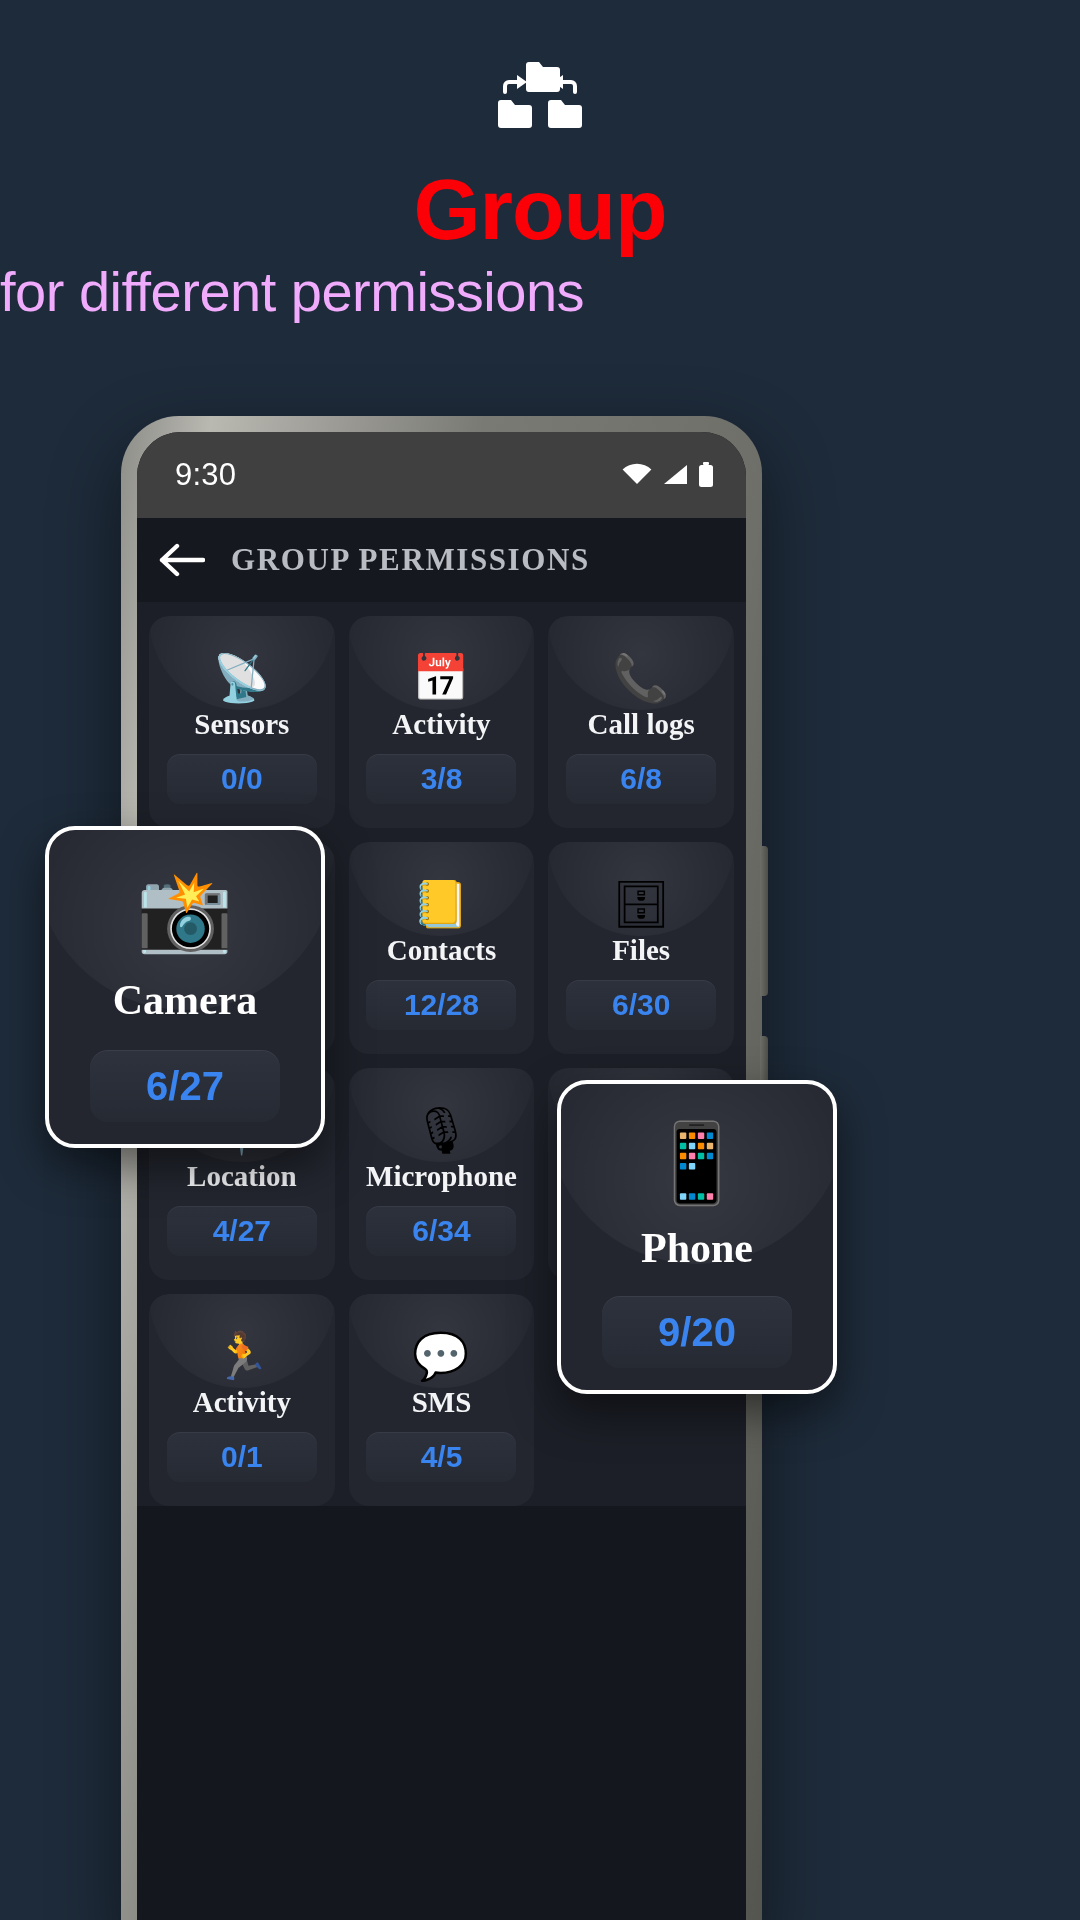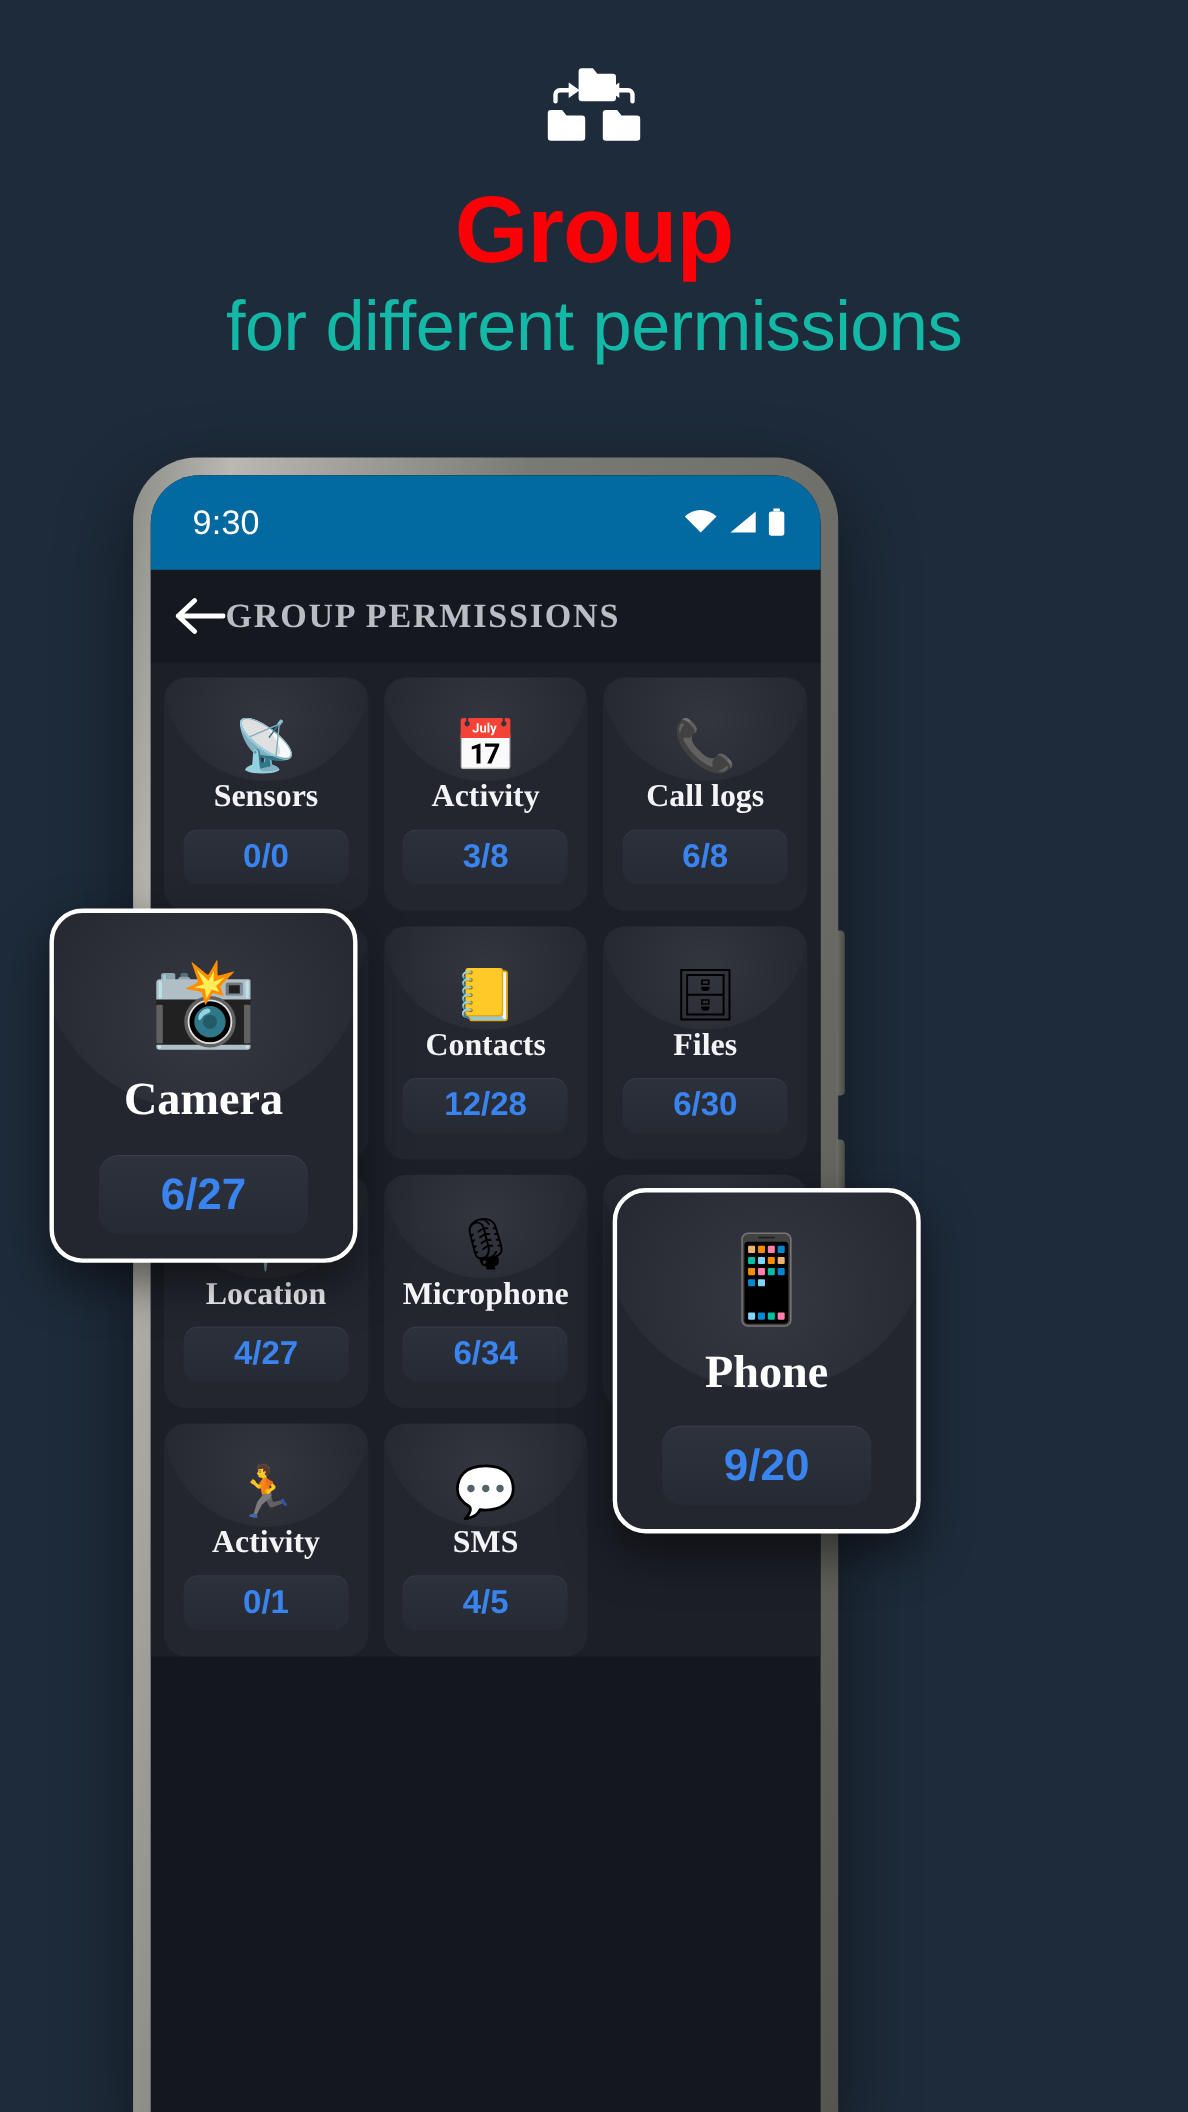--- a/index.html
+++ b/index.html
@@ -18,24 +18,23 @@
   .promo-title {
     position: absolute; left:0; right:0; top: 166px;
     text-align:center;
     font-size: 86px; line-height: 1.0;
     font-weight: 700;
     color: #fb0007;
     letter-spacing: -1px;
   }
   .promo-sub {
     position: absolute; left:0; right:0; top: 262px;
-    text-align:center;
-    font-size: 64px; line-height: 1.08;
+    font-size: 56px; line-height: 1.08;
     font-weight: 400;
-    color: #14b8a6;
+    color: #f0abfc;
     letter-spacing: -0.5px;
   }
 
   
   .phone {
     position: absolute;
     left: 121px; top: 416px;
     width: 641px; height: 1520px;
     border-radius: 58px 58px 0 0;
     background: linear-gradient(100deg,#8d8d88 0%, #b9b8b1 10%, #7a7a75 40%, #6f6f6a 72%, #55554f 100%);
@@ -51,31 +50,31 @@
   .screen {
     position:absolute; left: 16px; top: 16px; right:16px; bottom:0;
     background: #15171e;
     border-radius: 44px 44px 0 0;
     overflow: hidden;
   }
 
   
   .statusbar {
     position: relative; height: 86px;
-    background: #0369a1;
+    background: #404040;
     display:flex; align-items:center; justify-content:space-between;
     padding: 0 32px 0 38px;
   }
   .clock { color:#ffffff; font-size: 31px; font-weight: 500; letter-spacing: 0.2px; }
   .sysicons { display:flex; align-items:center; gap: 9px; }
 
   
   .appbar {
     height: 84px; background:#16181f;
-    display:flex; align-items:center; padding-left: 22px;
+    display:flex; align-items:center; gap: 26px; padding-left: 22px;
   }
   .appbar-title {
     color:#b9bcc2; font-size: 31px; font-weight: 700;
     letter-spacing: 1.6px;
     font-family:"Liberation Serif", serif;
   }
 
   
   .grid {
     padding: 14px 12px 0 12px;

